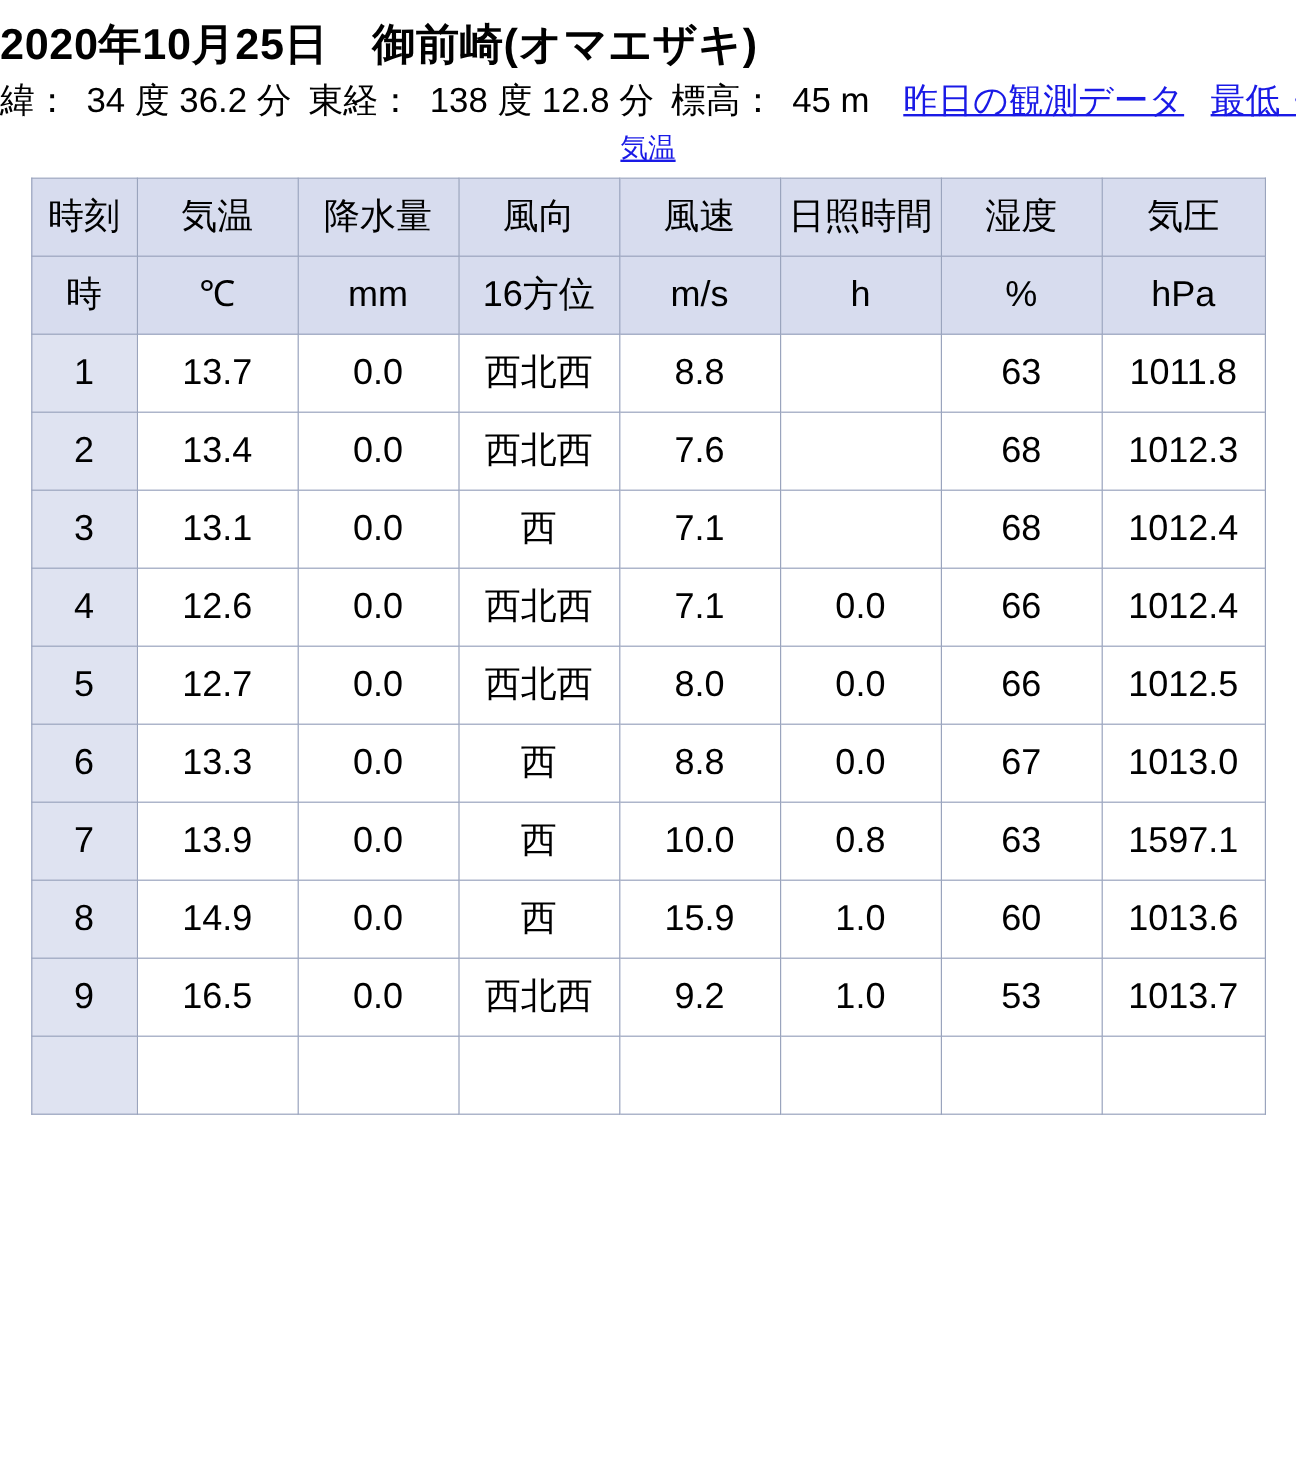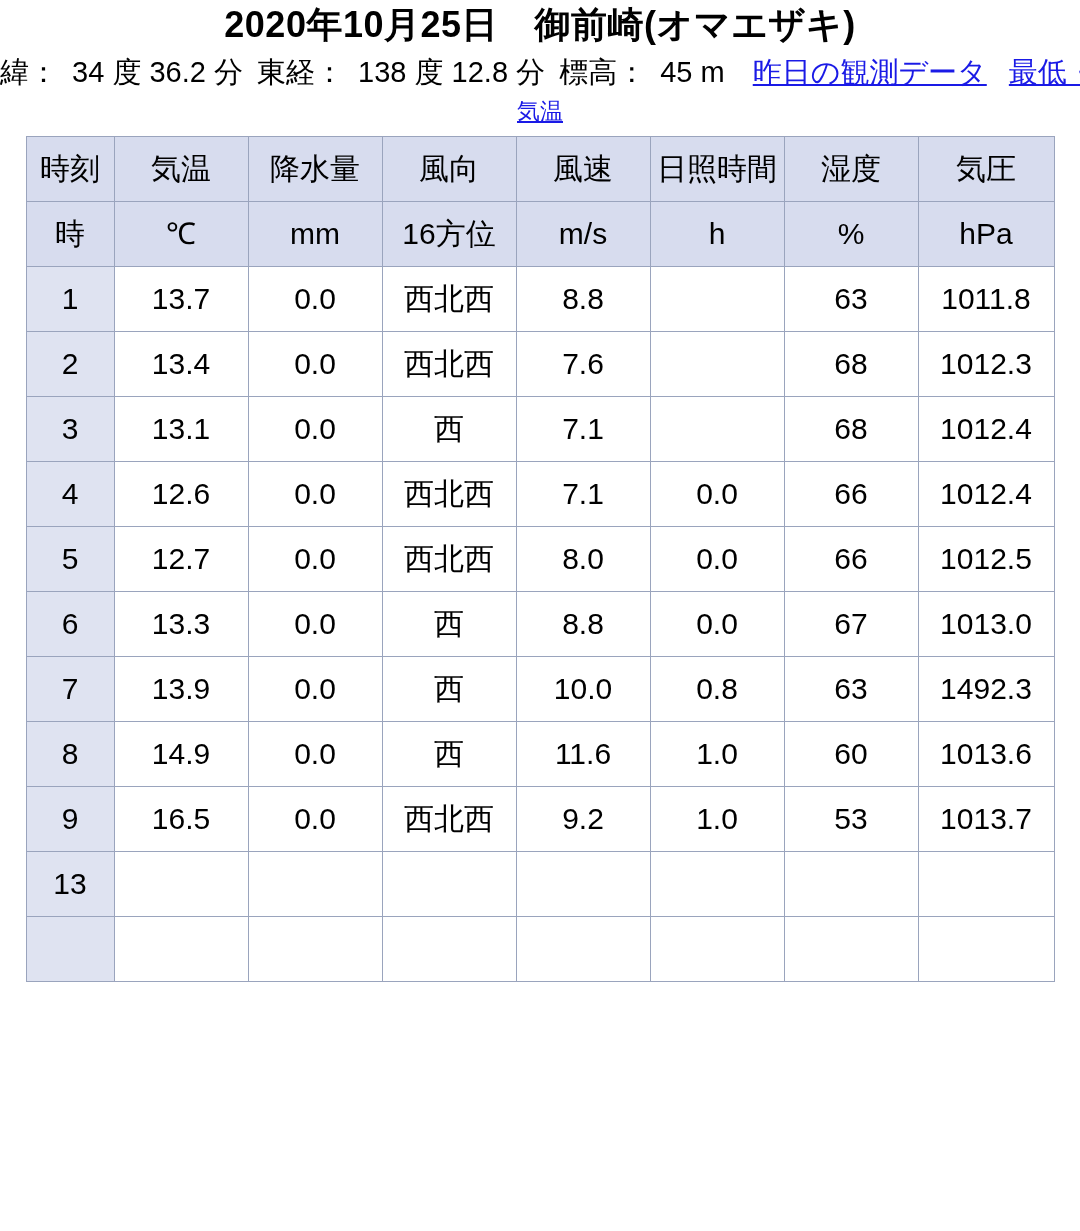--- a/index.html
+++ b/index.html
@@ -12,25 +12,24 @@
     height: 1231px;
     font-family: "Liberation Sans", sans-serif;
     color: #000000;
     overflow: hidden;
   }
   .page {
     width: 1080px;
     position: relative;
   }
   .title {
-    text-align: center;
     font-size: 36px;
     font-weight: bold;
     line-height: 1.15;
-    padding-top: 4px;
+    padding-top: 16px;
     letter-spacing: 0.5px;
   }
   .subline {
     text-align: right;
     font-size: 29px;
     line-height: 1.5;
     padding-top: 6px;
     white-space: nowrap;
   }
   .subline .seg {
@@ -211,53 +210,43 @@
         <td class="val">1013.0</td>
       </tr>
       <tr>
         <td class="hourcell">7</td>
         <td class="val">13.9</td>
         <td class="val">0.0</td>
         <td class="val">西</td>
         <td class="val">10.0</td>
         <td class="val">0.8</td>
         <td class="val">63</td>
-        <td class="val">1492.3</td>
+        <td class="val">1597.1</td>
       </tr>
       <tr>
         <td class="hourcell">8</td>
         <td class="val">14.9</td>
         <td class="val">0.0</td>
         <td class="val">西</td>
-        <td class="val">11.6</td>
+        <td class="val">15.9</td>
         <td class="val">1.0</td>
         <td class="val">60</td>
         <td class="val">1013.6</td>
       </tr>
       <tr>
         <td class="hourcell">9</td>
         <td class="val">16.5</td>
         <td class="val">0.0</td>
         <td class="val">西北西</td>
         <td class="val">9.2</td>
         <td class="val">1.0</td>
         <td class="val">53</td>
         <td class="val">1013.7</td>
       </tr>
       <tr>
-        <td class="hourcell">13</td>
-        <td class="val"></td>
-        <td class="val"></td>
-        <td class="val"></td>
-        <td class="val"></td>
-        <td class="val"></td>
-        <td class="val"></td>
-        <td class="val"></td>
-      </tr>
-      <tr>
         <td class="hourcell"></td>
         <td class="val"></td>
         <td class="val"></td>
         <td class="val"></td>
         <td class="val"></td>
         <td class="val"></td>
         <td class="val"></td>
         <td class="val"></td>
       </tr>
     </tbody>

